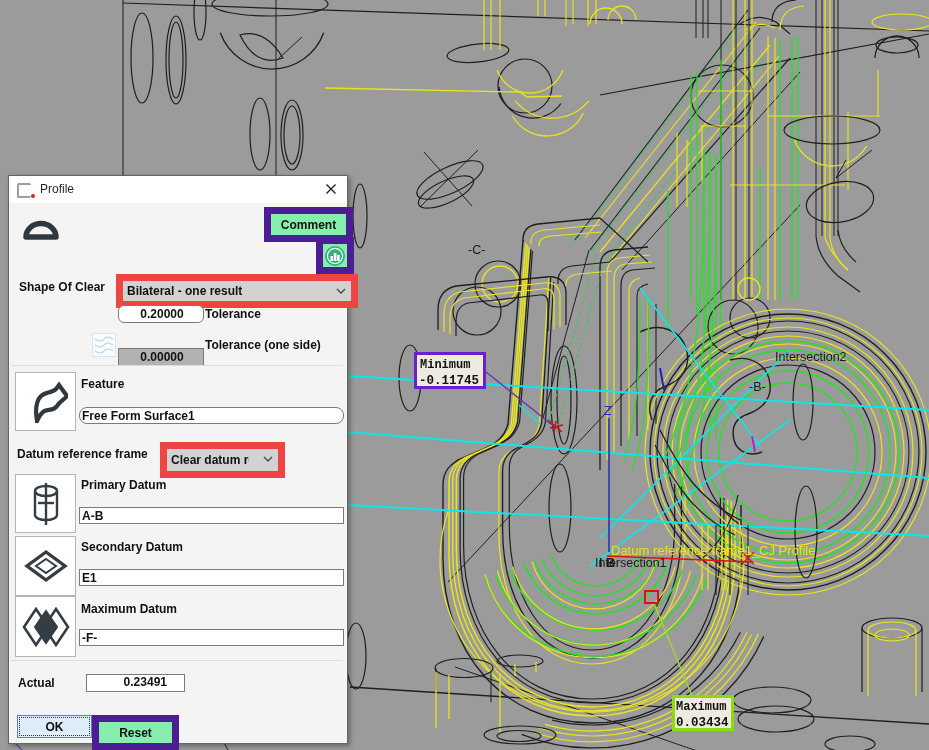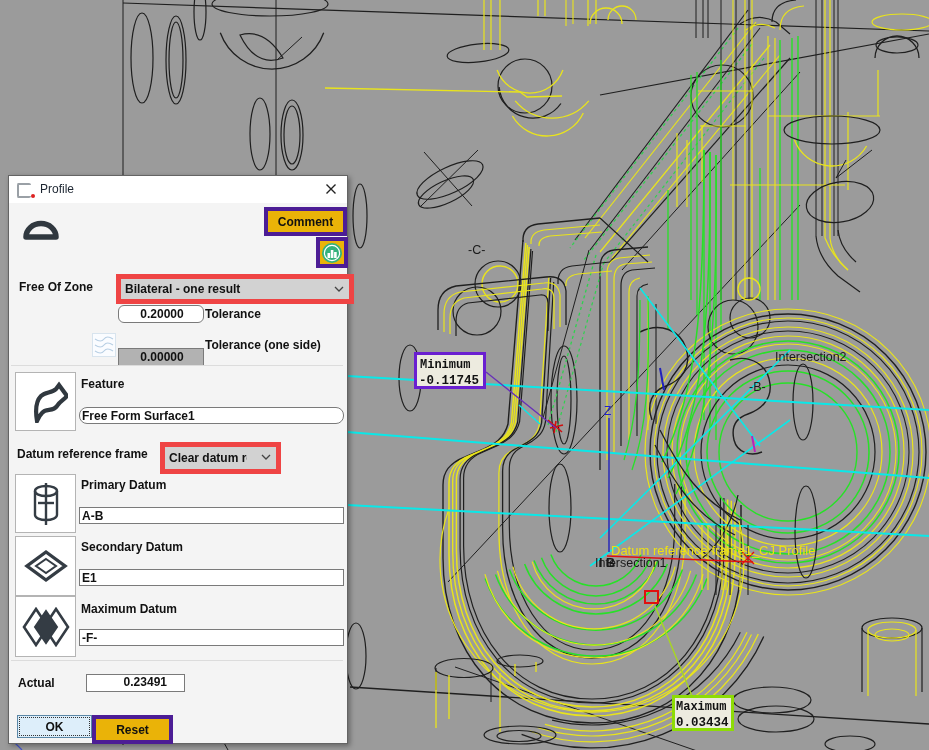--- a/index.html
+++ b/index.html
@@ -8,23 +8,23 @@
 #ticon{position:absolute;left:8px;top:7px;width:12px;height:11px;border:2px solid #9aa0a6;border-right:none;border-radius:2px}
 #tdot{position:absolute;right:-4px;bottom:-2px;width:4px;height:4px;background:#dd2222;border-radius:50%}
 #tname{position:absolute;left:31px;top:6px;font-size:12px;color:#1b2430}
 #xbtn{position:absolute;right:10px;top:7px}
 #body{position:absolute;left:0;top:27px;right:0;bottom:0}
 .lab{position:absolute;font-size:12px;font-weight:bold;color:#111;white-space:nowrap}
 .fld{position:absolute;background:#fff;border:1px solid #7a7a7a;font-family:"Liberation Sans",sans-serif;font-size:12px;color:#111;padding:0 0 0 2px;margin:0;outline:none}
 .fld.b{font-weight:bold}
 .fld.ctr{text-align:center}
 .fld.dis{background:#b2b2b2;border:1px solid #7a7a7a;font-weight:bold;line-height:16px}
-.btn{position:absolute;background:#eab308;border:4px solid #4c1d95;font-size:12px;font-weight:bold;color:#111;display:flex;align-items:center;justify-content:center}
+.btn{position:absolute;background:#86efac;border:7px solid #4c1d95;font-size:12px;font-weight:bold;color:#111;display:flex;align-items:center;justify-content:center}
 .btn.ok{background:#ddeefa;border:1px solid #5b87a6;outline:1px dotted #333;outline-offset:-3px}
-.cmb{position:absolute;background:#d2d2d2;border:5px solid #ef4444;font-size:12px;font-weight:bold;color:#111;display:flex;align-items:center;padding-left:4px}
+.cmb{position:absolute;background:#d2d2d2;border:7px solid #ef4444;font-size:12px;font-weight:bold;color:#111;display:flex;align-items:center;padding-left:4px}
 .cmb .chv{position:absolute;right:5px;top:7px}
 .sep{position:absolute;left:2px;width:332px;border-top:1px solid #dcdcdc}
 .sic{position:absolute;width:22px;height:22px;background:#fafcff;border:1px solid #d8e4ee}
 .icb{position:absolute;background:#fff;border:1px solid #b4b4b4;display:flex;align-items:center;justify-content:center}
 </style></head>
 <body>
 <div id="wrap">
     <svg id="scene" width="929" height="750" viewBox="0 0 929 750">
       <rect x="0" y="0" width="929" height="750" fill="#9b9b9b"></rect>
 <path d="M123,3 L929,31" stroke="#1f1f1f" stroke-width="1.2" fill="none"></path>
@@ -295,21 +295,21 @@
    <div class="btn" style="left:255px;top:4px;width:75px;height:21px">Comment</div>
    <div class="btn" style="left:307px;top:34px;width:24px;height:23px">
      <svg width="22" height="22" viewBox="0 0 22 22">
        <circle cx="11" cy="11" r="10" fill="#35b27c"></circle>
        <circle cx="11" cy="11" r="7.6" fill="none" stroke="#fff" stroke-width="1.2"></circle>
        <rect x="6.5" y="11" width="2.6" height="5" fill="#fff"></rect>
        <rect x="9.8" y="8" width="2.6" height="8" fill="#fff"></rect>
        <rect x="13.1" y="10" width="2.6" height="6" fill="#fff"></rect>
      </svg>
    </div>
-   <div class="lab" style="left:10px;top:77px">Free Of Zone</div>
+   <div class="lab" style="left:10px;top:77px">Shape Of Clear</div>
    <div class="cmb" style="left:107px;top:71px;width:224px;height:20px">
           <span>Bilateral - one result</span>
           <svg class="chv" width="10" height="6" viewBox="0 0 10 6">
             <path d="M1,1 L5,5 L9,1" stroke="#444" stroke-width="1.3" fill="none"></path>
           </svg>
         </div>
    <input class="fld b ctr" style="left: 109px; top: 102px; width: 82px; height: 16px; border-radius: 6px;" value="0.20000">
    <div class="lab" style="left:196px;top:104px">Tolerance</div>
    <div class="sic" style="left:83px;top:130px">
      <svg width="22" height="22" viewBox="0 0 22 22">

